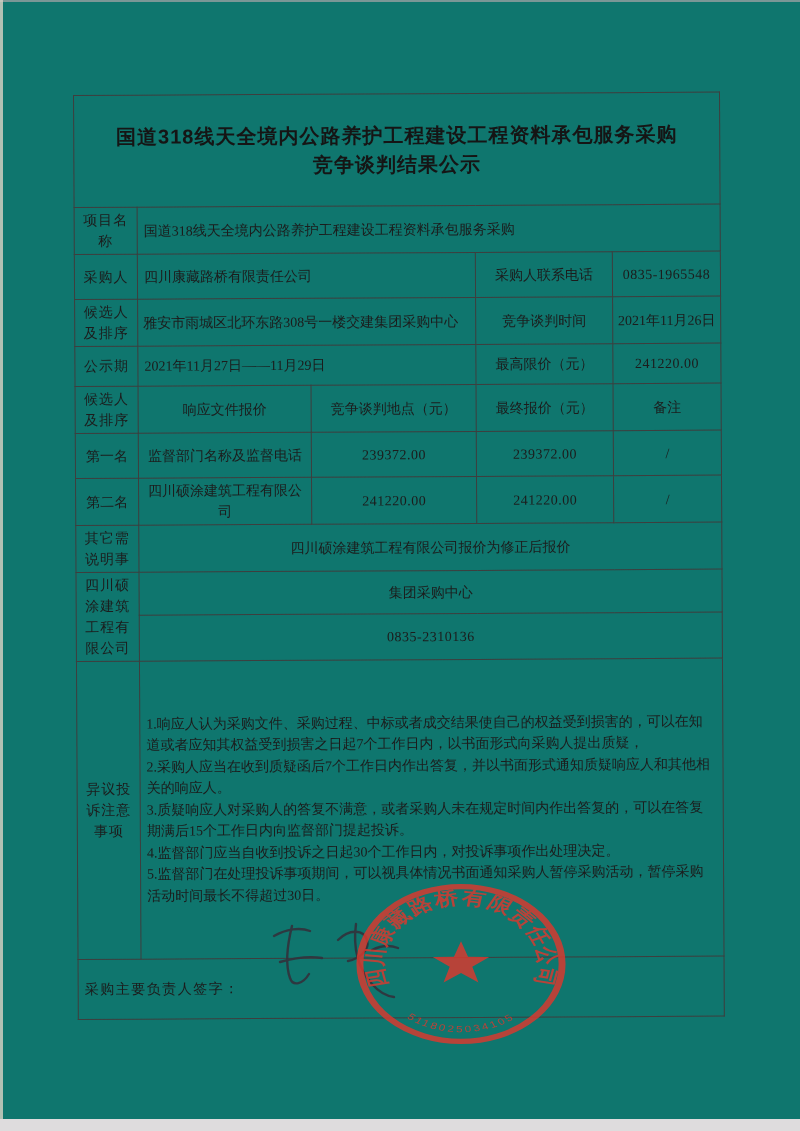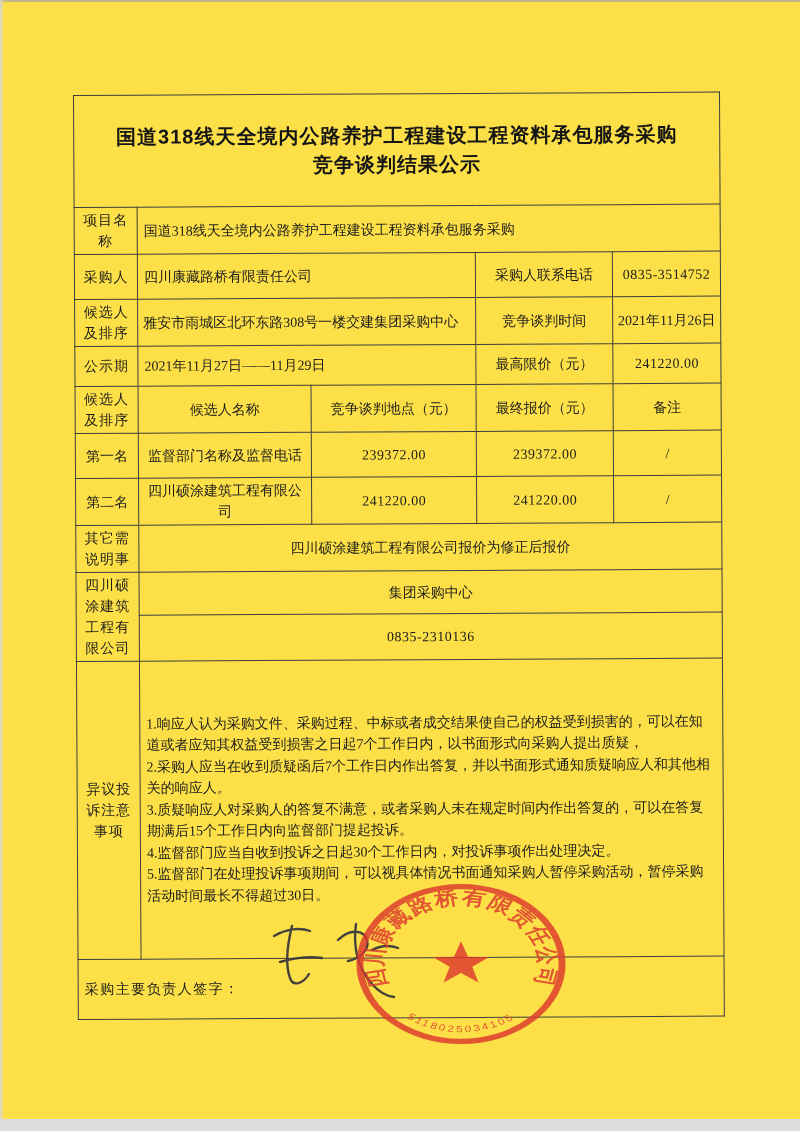--- a/index.html
+++ b/index.html
@@ -1,18 +1,18 @@
 <!DOCTYPE html>
 <html><head>
 <meta charset="utf-8">
 <style>
   html,body{margin:0;padding:0;background:#ffffff;}
   .page{
     position:relative;width:800px;height:1131px;overflow:hidden;
-    background:#fde047;color:#1c1c1c;
+    background:#0f766e;color:#1c1c1c;
     font-family:"Liberation Serif","DejaVu Serif",serif;
   }
   
   .edge-top{position:absolute;left:0;top:0;width:100%;height:2px;background:#a8a5a6;opacity:.7;}
   .edge-left{position:absolute;left:0;top:0;width:3px;height:100%;background:#d9d4c5;opacity:.8;}
   .edge-bottom{position:absolute;left:0;bottom:0;width:100%;height:12px;background:#dedcdd;}
 
   table.doc{
     position:absolute;left:73px;top:95px;width:646px;
     border-collapse:collapse;table-layout:fixed;
@@ -67,40 +67,40 @@
 
     <tr style="height:47px">
       <td class="lbl">项目名称</td>
       <td colspan="4" class="val-left">国道318线天全境内公路养护工程建设工程资料承包服务采购</td>
     </tr>
 
     <tr style="height:45px">
       <td class="lbl">采购人</td>
       <td colspan="2" class="val-left">四川康藏路桥有限责任公司</td>
       <td class="ctr">采购人联系电话</td>
-      <td class="num">0835-3514752</td>
+      <td class="num">0835-1965548</td>
     </tr>
 
     <tr style="height:45px">
       <td class="lbl">候选人及排序</td>
       <td colspan="2" class="val-left" style="padding-left:5px">雅安市雨城区北环东路308号一楼交建集团采购中心</td>
       <td class="ctr">竞争谈判时间</td>
       <td class="ctr" style="padding:2px 2px">2021年11月26日</td>
     </tr>
 
     <tr style="height:40px">
       <td class="lbl">公示期</td>
       <td colspan="2" class="val-left">2021年11月27日——11月29日</td>
       <td class="ctr">最高限价（元）</td>
       <td class="num">241220.00</td>
     </tr>
 
     <tr style="height:37px">
       <td class="lbl">候选人及排序</td>
-      <td class="ctr">候选人名称</td>
+      <td class="ctr">响应文件报价</td>
       <td class="ctr">竞争谈判地点（元）</td>
       <td class="ctr">最终报价（元）</td>
       <td class="ctr">备注</td>
     </tr>
 
     <tr style="height:45px">
       <td class="lbl" style="letter-spacing:0">第一名</td>
       <td class="ctr">监督部门名称及监督电话</td>
       <td class="num">239372.00</td>
       <td class="num">239372.00</td>

